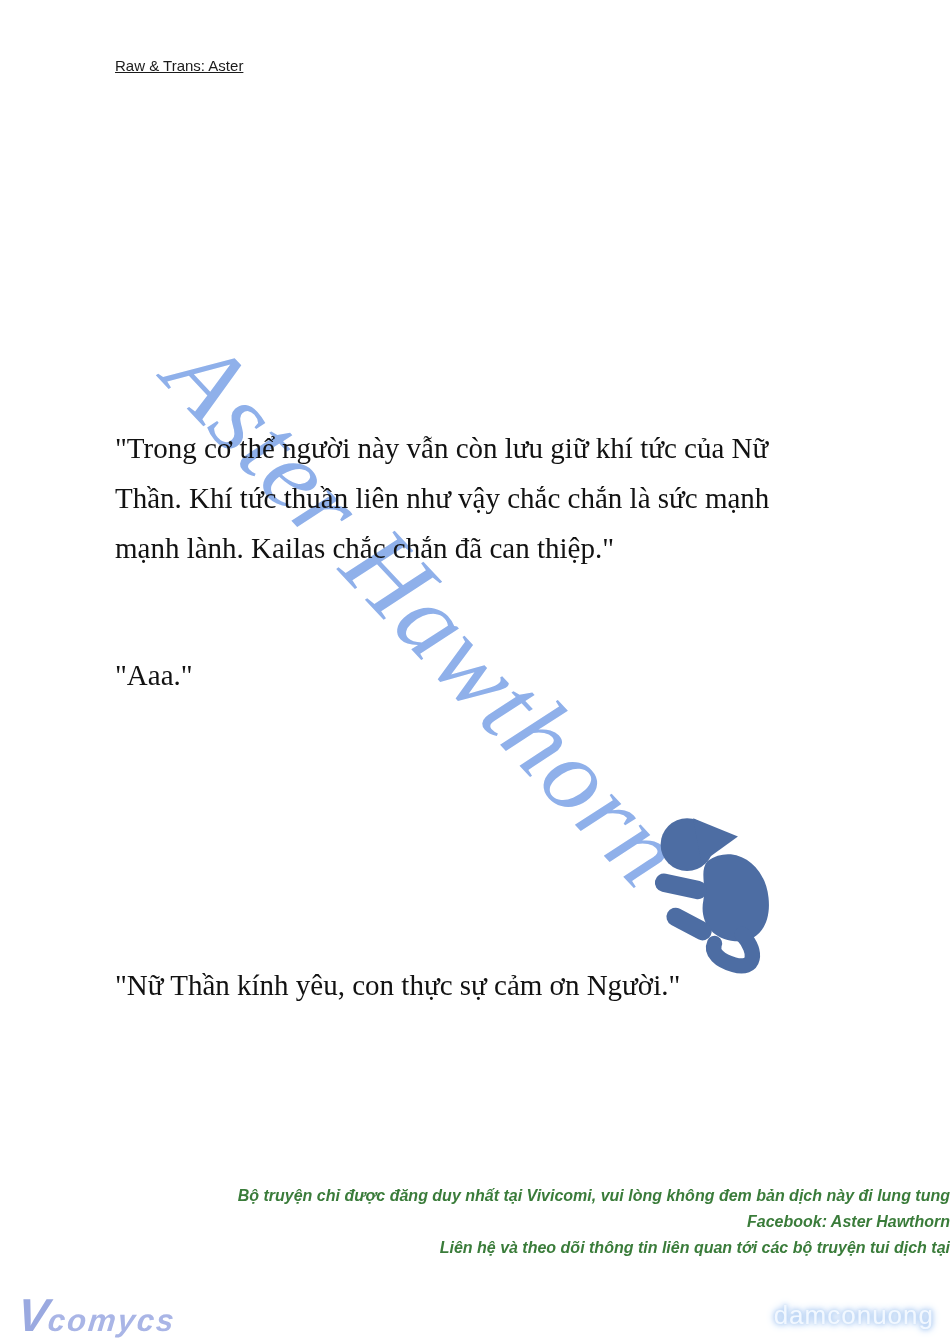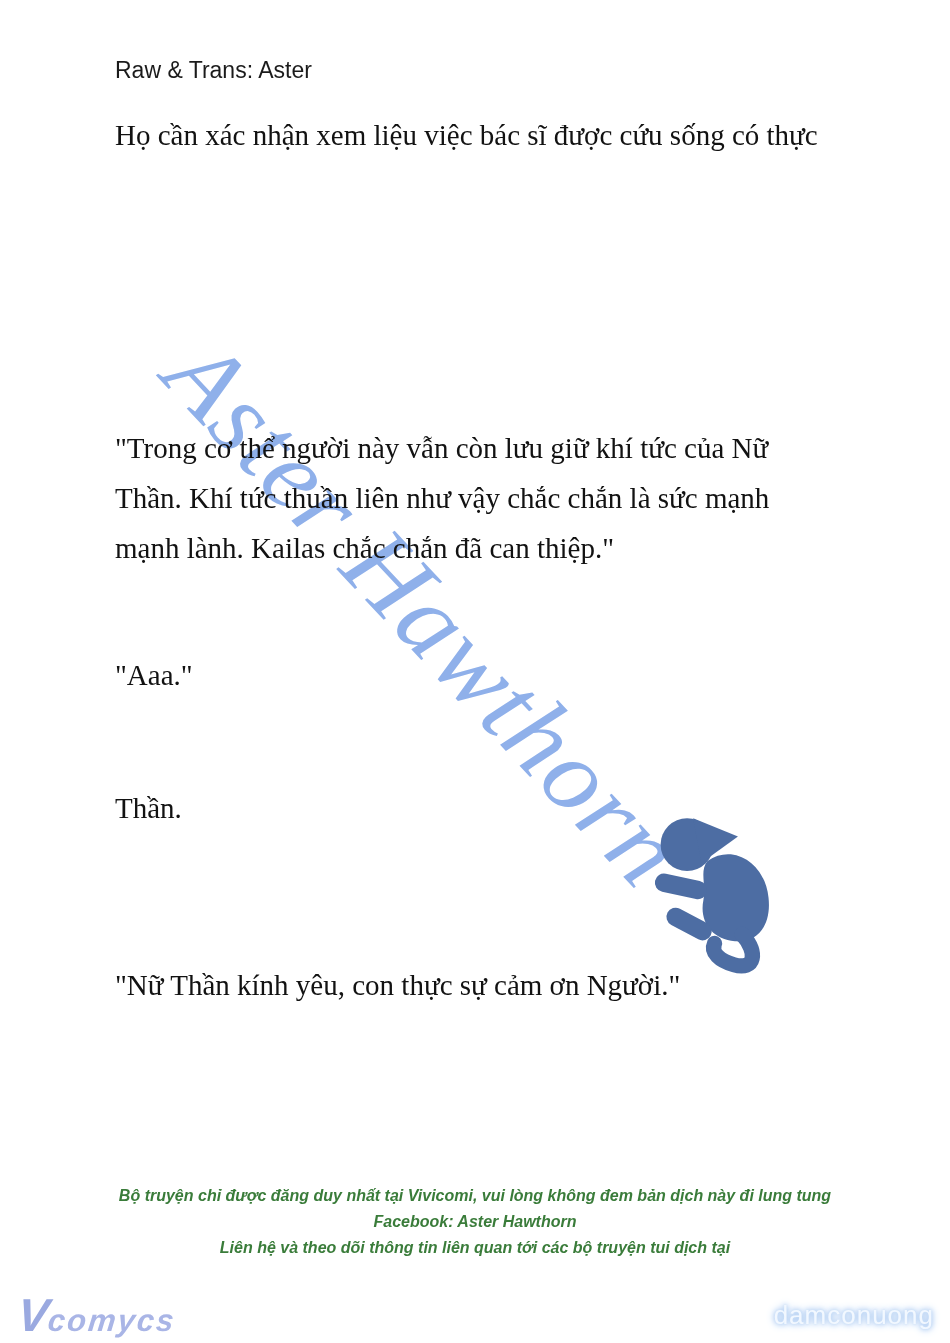--- a/index.html
+++ b/index.html
@@ -27,33 +27,34 @@
   .cat{
     position:absolute;
     left:648px;top:810px;
     width:128px;height:168px;
     z-index:1;
   }
   
   .credit{
     position:absolute;left:115px;top:57px;
     font-family:"Liberation Sans", sans-serif;
-    font-size:23px;color:#1b1b1b;
+    font-size:15px;color:#1b1b1b;
     z-index:2;
+    text-decoration:underline;
   }
   .para{
     position:absolute;left:115px;
     font-size:29px;color:#121212;
     line-height:50px;
     white-space:nowrap;
     z-index:2;
   }
   .footer{
     position:absolute;left:0;top:1183px;width:950px;
-    text-align:center;
+    text-align:right;
     font-family:"Liberation Sans", sans-serif;
     font-weight:bold;font-style:italic;
     font-size:16px;line-height:26px;
     color:#3a7c3a;
     z-index:2;
   }
   
   .vcomycs{
     position:absolute;left:18px;top:1288px;
     font-family:"Liberation Sans", sans-serif;
@@ -96,36 +97,34 @@
       <path d="M58 50 C85 32 115 54 118 86 C121 112 108 131 85 129 C62 127 50 109 54 89 C57 73 50 60 58 50 Z"></path>
       <rect x="6" y="66" width="52" height="18" rx="9" transform="rotate(12 32 75)"></rect>
       <rect x="16" y="103" width="48" height="18" rx="9" transform="rotate(28 40 112)"></rect>
     </g>
     <path d="M92 122 C108 140 105 158 84 152 C70 148 61 140 65 131" fill="none" stroke="#4d6da3" stroke-width="15" stroke-linecap="round"></path>
   </svg>
 
   <div class="credit">Raw &amp; Trans: Aster</div>
 
   <div class="para" style="top:110px">
-    <div>Họ cần xác nhận xem liệu việc bác sĩ được cứu sống có thực</div>
   </div>
 
 
   <div class="para" style="top:423px">
     <div>"Trong cơ thể người này vẫn còn lưu giữ khí tức của Nữ</div>
     <div>Thần. Khí tức thuần liên như vậy chắc chắn là sức mạnh</div>
     <div>mạnh lành. Kailas chắc chắn đã can thiệp."</div>
   </div>
 
   <div class="para" style="top:650px">
     <div>"Aaa."</div>
   </div>
 
   <div class="para" style="top:783px">
-    <div>Thần.</div>
   </div>
 
   <div class="para" style="top:960px">
     <div>"Nữ Thần kính yêu, con thực sự cảm ơn Người."</div>
   </div>
 
   <div class="footer">
     <div>Bộ truyện chỉ được đăng duy nhất tại Vivicomi, vui lòng không đem bản dịch này đi lung tung</div>
     <div>Facebook: Aster Hawthorn</div>
     <div>Liên hệ và theo dõi thông tin liên quan tới các bộ truyện tui dịch tại</div>

